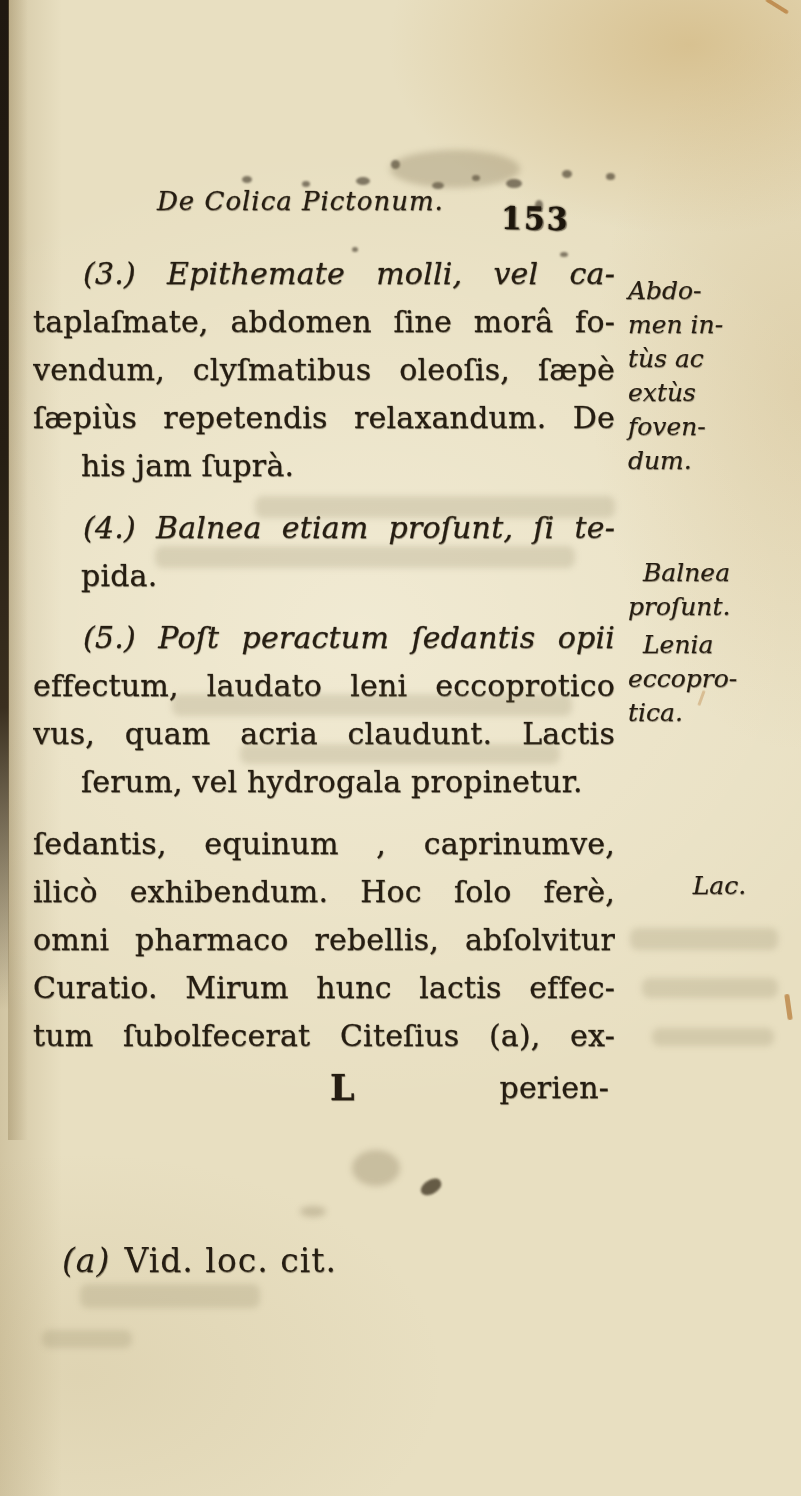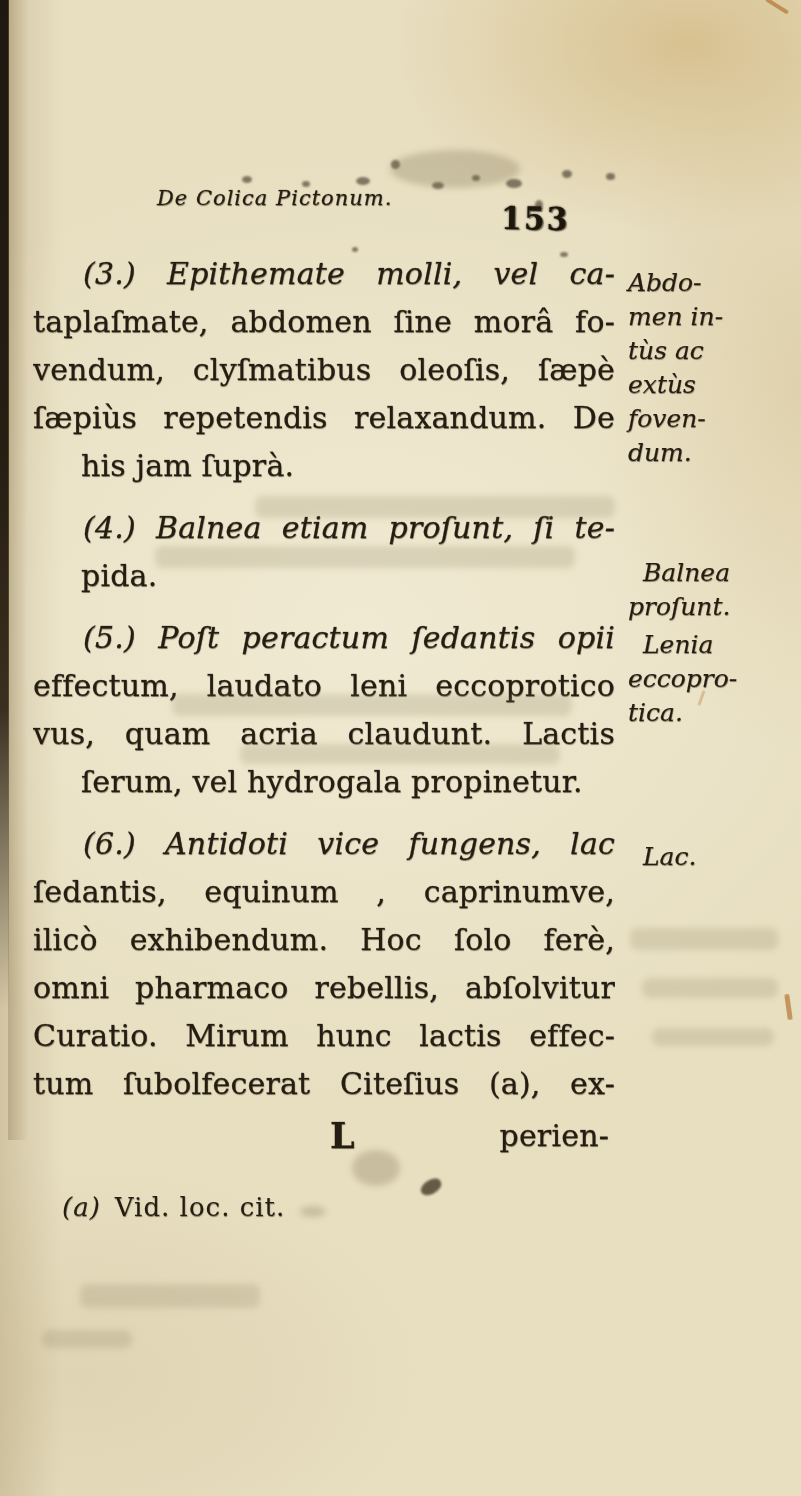--- a/index.html
+++ b/index.html
@@ -24,21 +24,21 @@
     position:absolute;left:0;top:0;width:9px;height:1010px;
     background:linear-gradient(to bottom,#1f1810 0%,#261e13 45%,#3a2f1f 70%,rgba(90,74,48,0) 100%);
   }
   .binding-band{
     position:absolute;left:8px;top:0;width:20px;height:1140px;
     background:linear-gradient(to right, rgba(138,118,76,0.35), rgba(138,118,76,0));
   }
   
   .running-title{
     position:absolute;left:157px;top:186px;
-    font-style:italic;font-size:21px;letter-spacing:1px;
+    font-style:italic;font-size:26px;letter-spacing:1px;
     text-shadow:0.5px 0.8px 1px rgba(38,28,14,0.55);
     -webkit-text-stroke:0.3px rgba(38,28,14,0.5);
   }
   .page-number{
     position:absolute;left:501px;top:201px;
     font-weight:bold;font-size:30px;letter-spacing:2px;
     color:#1d160c;
     text-shadow:0 0 2px rgba(30,22,10,0.8), 1.5px 1px 1px rgba(30,22,10,0.45);
     transform:scaleY(1.05) rotate(1deg);
   }
@@ -61,27 +61,27 @@
   .catchword{position:absolute;right:6px;top:0;line-height:48px;font-size:30px;}
   
   .mnote{
     position:absolute;left:628px;width:168px;
     font-style:italic;font-size:25px;
     text-shadow:0.4px 0.6px 0.8px rgba(35,25,12,0.45);
     -webkit-text-stroke:0.25px rgba(35,25,12,0.45);
   }
   .mnote .mline{line-height:34px;height:34px;white-space:nowrap;}
   .mnote .mline.ind{text-indent:15px;}
-  .mnote1{top:266px;}
+  .mnote1{top:274px;}
   .mnote2{top:530px;margin-top:26px;}
   .mnote3{top:628px;}
-  .mnote4{top:840px;}
+  .mnote4{top:869px;text-align:center;}
   
   .footnote{
-    position:absolute;left:62px;top:1192px;font-size:26px;letter-spacing:1px;
+    position:absolute;left:62px;top:1241px;font-size:33px;letter-spacing:1px;
     text-shadow:0.4px 0.6px 0.8px rgba(35,25,12,0.5);
   }
   .footnote .fmark{font-style:italic;margin-right:14px;}
   
   .speck{position:absolute;border-radius:50%;background:rgba(42,33,20,0.55);filter:blur(1px);}
   .smudge{position:absolute;border-radius:50%;background:rgba(118,103,72,0.28);filter:blur(3px);}
   .ghost{position:absolute;border-radius:8px;background:rgba(128,118,84,0.20);filter:blur(3px);}
   .fiber{position:absolute;background:rgba(176,110,40,0.65);filter:blur(0.6px);border-radius:2px;}
   .darkmark{position:absolute;border-radius:60% 40% 55% 45%;background:rgba(58,47,28,0.75);filter:blur(0.8px);}
 </style>
@@ -112,21 +112,20 @@
     </div>
 
     <div class="para">
       <div class="line j first">(5.) Poſt peractum ſedantis opii</div>
       <div class="line j">effectum, laudato leni eccoprotico</div>
       <div class="line j">vus, quam acria claudunt. Lactis</div>
       <div class="line last">ſerum, vel hydrogala propinetur.</div>
     </div>
 
     <div class="para">
-      <div class="line j first">(6.) Antidoti vice fungens, lac</div>
       <div class="line j">ſedantis, equinum , caprinumve,</div>
       <div class="line j">ilicò exhibendum. Hoc ſolo ferè,</div>
       <div class="line j">omni pharmaco rebellis, abſolvitur</div>
       <div class="line j">Curatio. Mirum hunc lactis effec-</div>
       <div class="line j">tum ſubolfecerat Citeſius (a), ex-</div>
     </div>
 
     <div class="sigrow">
       <span class="sig">L</span>
       <span class="catchword">perien-</span>

